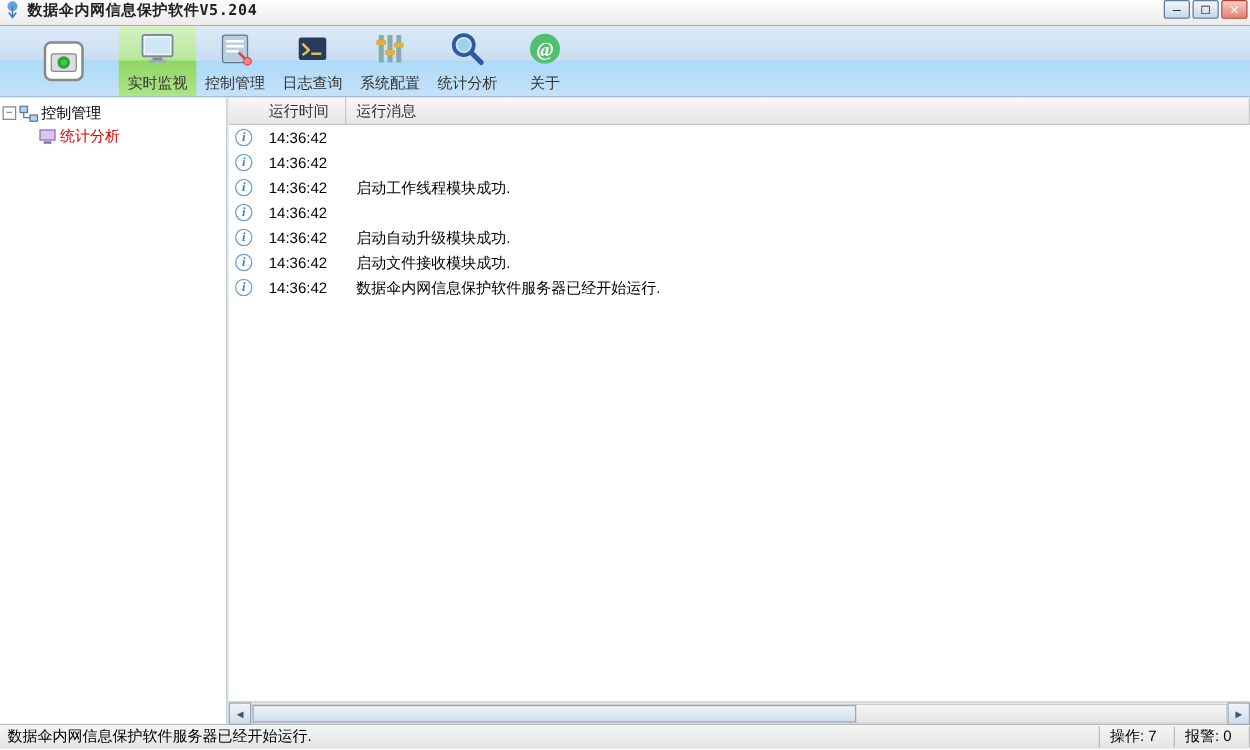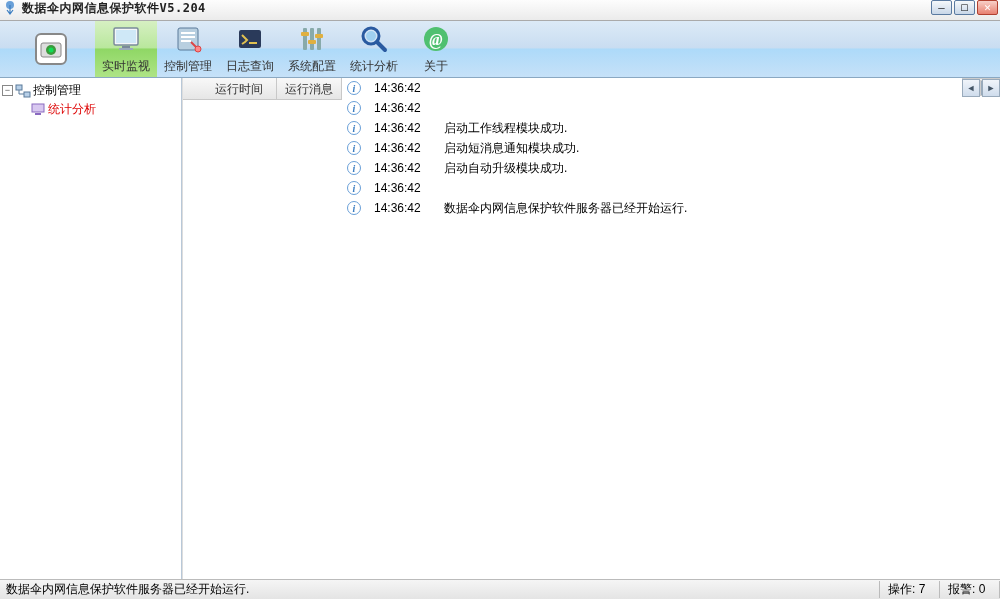--- a/index.html
+++ b/index.html
@@ -22,21 +22,21 @@
 
 .main { display: flex; height: calc(600px - 22px - 57px - 20px); }
 .sidebar { width: 182px; border-right: 1px solid #b8c8d8; background: #fff; padding: 3px 2px; }
 .tree-row { display: flex; align-items: center; padding: 1px 0; cursor: pointer; gap: 2px; }
 .tree-toggle { width: 11px; height: 11px; border: 1px solid #888; display:flex; align-items:center; justify-content:center; font-size:9px; line-height:1; color:#555; }
 .tree-icon { width: 16px; height: 16px; display:flex; align-items:center; justify-content:center; }
 .tree-label { font-size: 12px; }
 .tree-child { margin-left: 28px; }
 .tree-label.illegal { color: #d00; }
 
-.content { flex: 1; display: flex; flex-direction: row; border-left: 1px solid #ddd; }
+.content { flex: 1; display: flex; flex-direction: column; border-left: 1px solid #ddd; }
 .log-header { display:flex; height: 22px; align-items:center; background: linear-gradient(to bottom,#f8f8f8,#e6e6e6); border-bottom:1px solid #c8c8c8; }
 .log-header .col { border-right:1px solid #c8c8c8; padding: 0 8px; font-size:12px; line-height:22px; color:#333; }
 .log-header .col.icon { width: 24px; border-right:none; }
 .log-header .col.time { width: 70px; }
 .log-header .col.msg { flex:1;font-family:Liberation Serif, serif; }
 .log-body { flex:1; overflow:hidden; background:#fff; }
 .log-row { display:flex; height:20px; align-items:center; }
 .log-row .c-icon { width:24px; display:flex; justify-content:center; }
 .log-row .c-time { width:70px; padding:0 8px; }
 .log-row .c-msg { flex:1; padding-left: 8px; }
@@ -196,34 +196,34 @@
             <div class="info-circle">i</div>
           </div>
           <div class="c-time">14:36:42</div>
           <div class="c-msg">启动工作线程模块成功.</div>
         </div>
         <div class="log-row">
           <div class="c-icon">
             <div class="info-circle">i</div>
           </div>
           <div class="c-time">14:36:42</div>
-          <div class="c-msg">启动短消息通知模块成功.</div>
         </div>
         <div class="log-row">
           <div class="c-icon">
             <div class="info-circle">i</div>
           </div>
           <div class="c-time">14:36:42</div>
           <div class="c-msg">启动自动升级模块成功.</div>
         </div>
         <div class="log-row">
           <div class="c-icon">
             <div class="info-circle">i</div>
           </div>
           <div class="c-time">14:36:42</div>
+          <div class="c-msg">启动文件接收模块成功.</div>
         </div>
         <div class="log-row">
           <div class="c-icon">
             <div class="info-circle">i</div>
           </div>
           <div class="c-time">14:36:42</div>
           <div class="c-msg">数据伞内网信息保护软件服务器已经开始运行.</div>
         </div>
       </div>
     <div class="hscroll">

